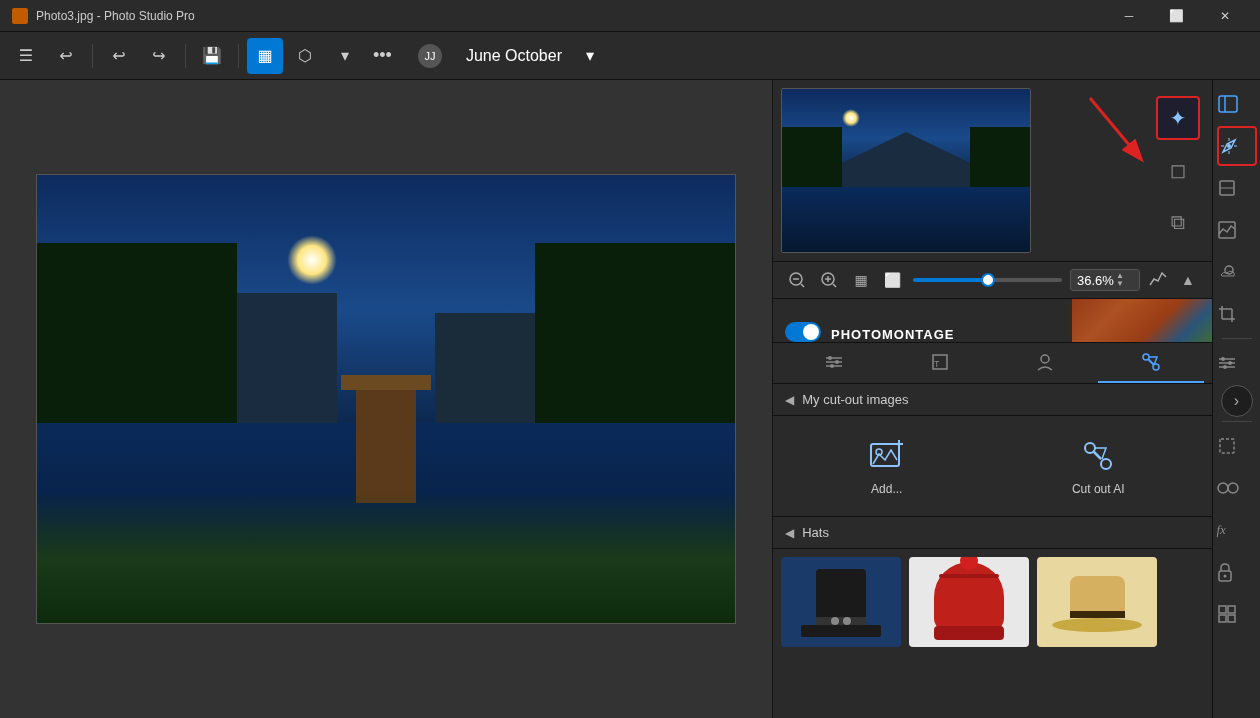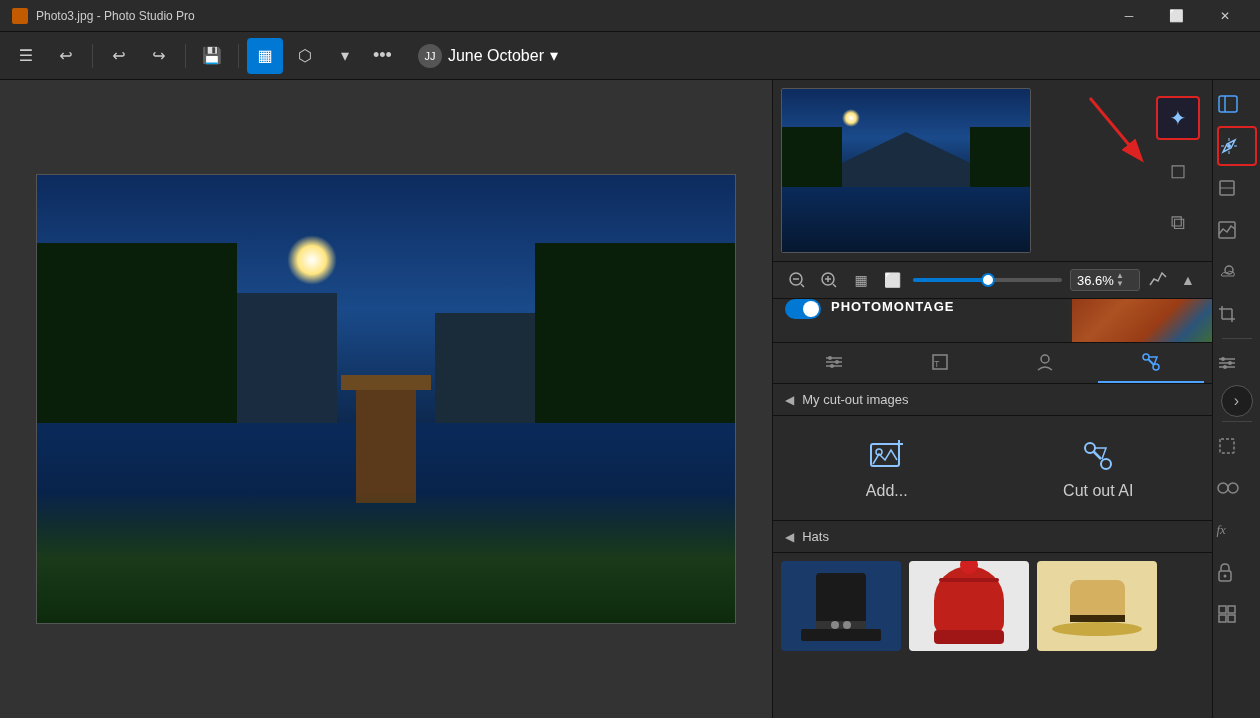--- a/index.html
+++ b/index.html
@@ -74,21 +74,21 @@
       background: #444;
       margin: 0 4px;
     }
     .toolbar-dots {
       font-size: 18px;
       color: #ccc;
       cursor: pointer;
       padding: 0 6px;
     }
     .toolbar-user {
-      display: flex; align-items: center; gap: 6px;
+      display: flex; align-items: center; gap: 24px;
       margin-left: 8px;
       cursor: pointer;
       padding: 4px 8px;
       border-radius: 4px;
     }
     .user-avatar {
       width: 24px; height: 24px;
       background: #555;
       border-radius: 50%;
       display: flex; align-items: center; justify-content: center;
@@ -324,21 +324,21 @@
     }
     .collapse-btn {
       width: 24px; height: 24px;
       display: flex; align-items: center; justify-content: center;
       color: #aaa;
       cursor: pointer;
       font-size: 14px;
     }
     .photomontage-header {
       display: flex;
-      align-items: flex-start;
+      align-items: flex-end;
       padding: 0 12px;
       height: 44px;
       gap: 10px;
       background: #2a2a2a;
       border-bottom: 1px solid #111;
       position: relative;
       overflow: hidden;
     }
     .photomontage-bg {
       position: absolute;
@@ -429,21 +429,21 @@
       padding: 8px 4px;
       border-radius: 4px;
     }
     .cutout-action-icon {
       width: 40px; height: 40px;
       display: flex; align-items: center; justify-content: center;
       font-size: 24px;
       color: #aad4ff;
     }
     .cutout-action-label {
-      font-size: 16px;
+      font-size: 12px;
       color: #ccc;
       text-align: right;
     }
 
     
     .hats-header {
       display: flex;
       align-items: center;
       padding: 8px 12px;
       gap: 8px;

